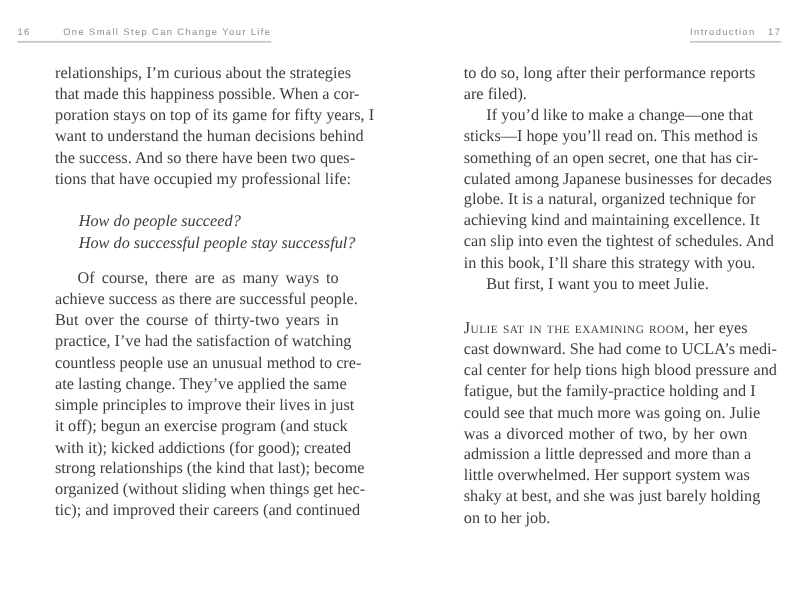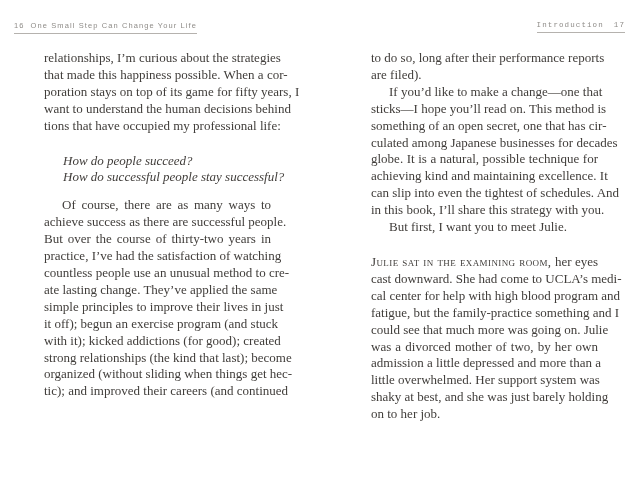--- a/index.html
+++ b/index.html
@@ -25,22 +25,22 @@
     top: 21px;
     font-family: "Liberation Sans", "DejaVu Sans", sans-serif;
     font-size: 7.5px;
     letter-spacing: 1.1px;
     color: var(--header-text);
     border-bottom: 1px solid var(--header-rule);
     padding-bottom: 3px;
     white-space: nowrap;
   }
   .header-left  { left: 14px; }
-  .header-right { right: 15px; font-family: Liberation Mono, monospace; }
-  .folio-gap-left  { margin-right: 6px; }
+  .header-right { right: 15px; }
+  .folio-gap-left  { margin-right: 26px; }
   .folio-gap-right { margin-left: 10px; }
   .page-body {
     position: absolute;
     top: 50px;
     width: 227px;
     font-size: 13px;
     line-height: 16.9px;
   }
   .body-left  { left: 44px; }
   .body-right { left: 371px; }
@@ -79,20 +79,21 @@
   <header class="page-header header-right">
     <span class="running">Introduction</span><span class="folio folio-gap-right">17</span>
   </header>
 
   <div class="page-body body-left">
       <div class="block paragraph">
         <div class="line">relationships, I’m curious about the strategies</div>
         <div class="line">that made this happiness possible. When a cor-</div>
         <div class="line">poration stays on top of its game for fifty years, I</div>
         <div class="line">want to understand the human decisions behind</div>
+        <div class="line">the success. And so there have been two ques-</div>
         <div class="line last">tions that have occupied my professional life:</div>
       </div>
       <div class="block quote">
         <div class="line">How do people succeed?</div>
         <div class="line last">How do successful people stay successful?</div>
       </div>
       <div class="block paragraph">
         <div class="line indent">Of course, there are as many ways to</div>
         <div class="line">achieve success as there are successful people.</div>
         <div class="line">But over the course of thirty-two years in</div>
@@ -111,33 +112,33 @@
   <div class="page-body body-right">
       <div class="block paragraph">
         <div class="line">to do so, long after their performance reports</div>
         <div class="line last">are filed).</div>
       </div>
       <div class="block paragraph">
         <div class="line indent">If you’d like to make a change—one that</div>
         <div class="line">sticks—I hope you’ll read on. This method is</div>
         <div class="line">something of an open secret, one that has cir-</div>
         <div class="line">culated among Japanese businesses for decades</div>
-        <div class="line">globe. It is a natural, possible technique for</div>
+        <div class="line">globe. It is a natural, organized technique for</div>
         <div class="line">achieving kind and maintaining excellence. It</div>
         <div class="line">can slip into even the tightest of schedules. And</div>
         <div class="line last">in this book, I’ll share this strategy with you.</div>
       </div>
       <div class="block paragraph">
         <div class="line last indent">But first, I want you to meet Julie.</div>
       </div>
       <div class="block section">
         <div class="line"><span class="sc">Julie sat in the examining room,</span> her eyes</div>
         <div class="line">cast downward. She had come to UCLA’s medi-</div>
-        <div class="line">cal center for help with high blood program and</div>
-        <div class="line">fatigue, but the family-practice something and I</div>
+        <div class="line">cal center for help tions high blood pressure and</div>
+        <div class="line">fatigue, but the family-practice holding and I</div>
         <div class="line">could see that much more was going on. Julie</div>
         <div class="line">was a divorced mother of two, by her own</div>
         <div class="line">admission a little depressed and more than a</div>
         <div class="line">little overwhelmed. Her support system was</div>
         <div class="line">shaky at best, and she was just barely holding</div>
         <div class="line last">on to her job.</div>
       </div>
     </div>
 
 </div>

